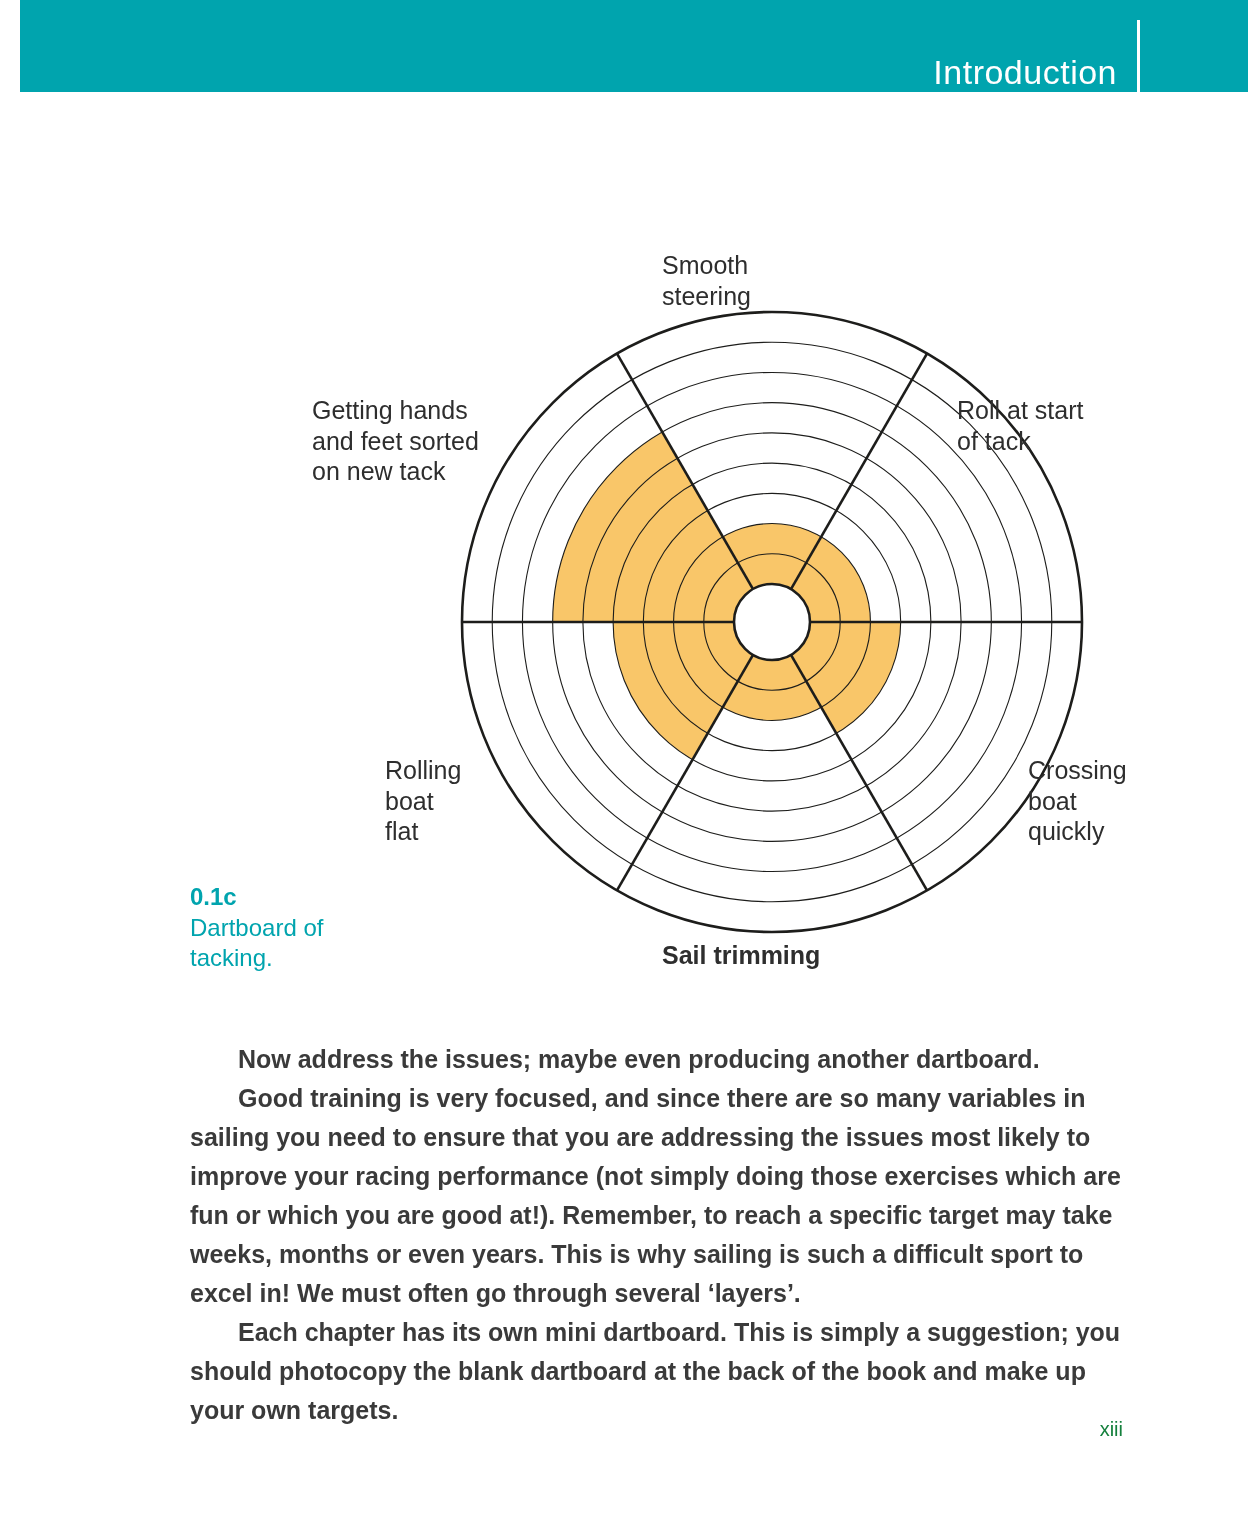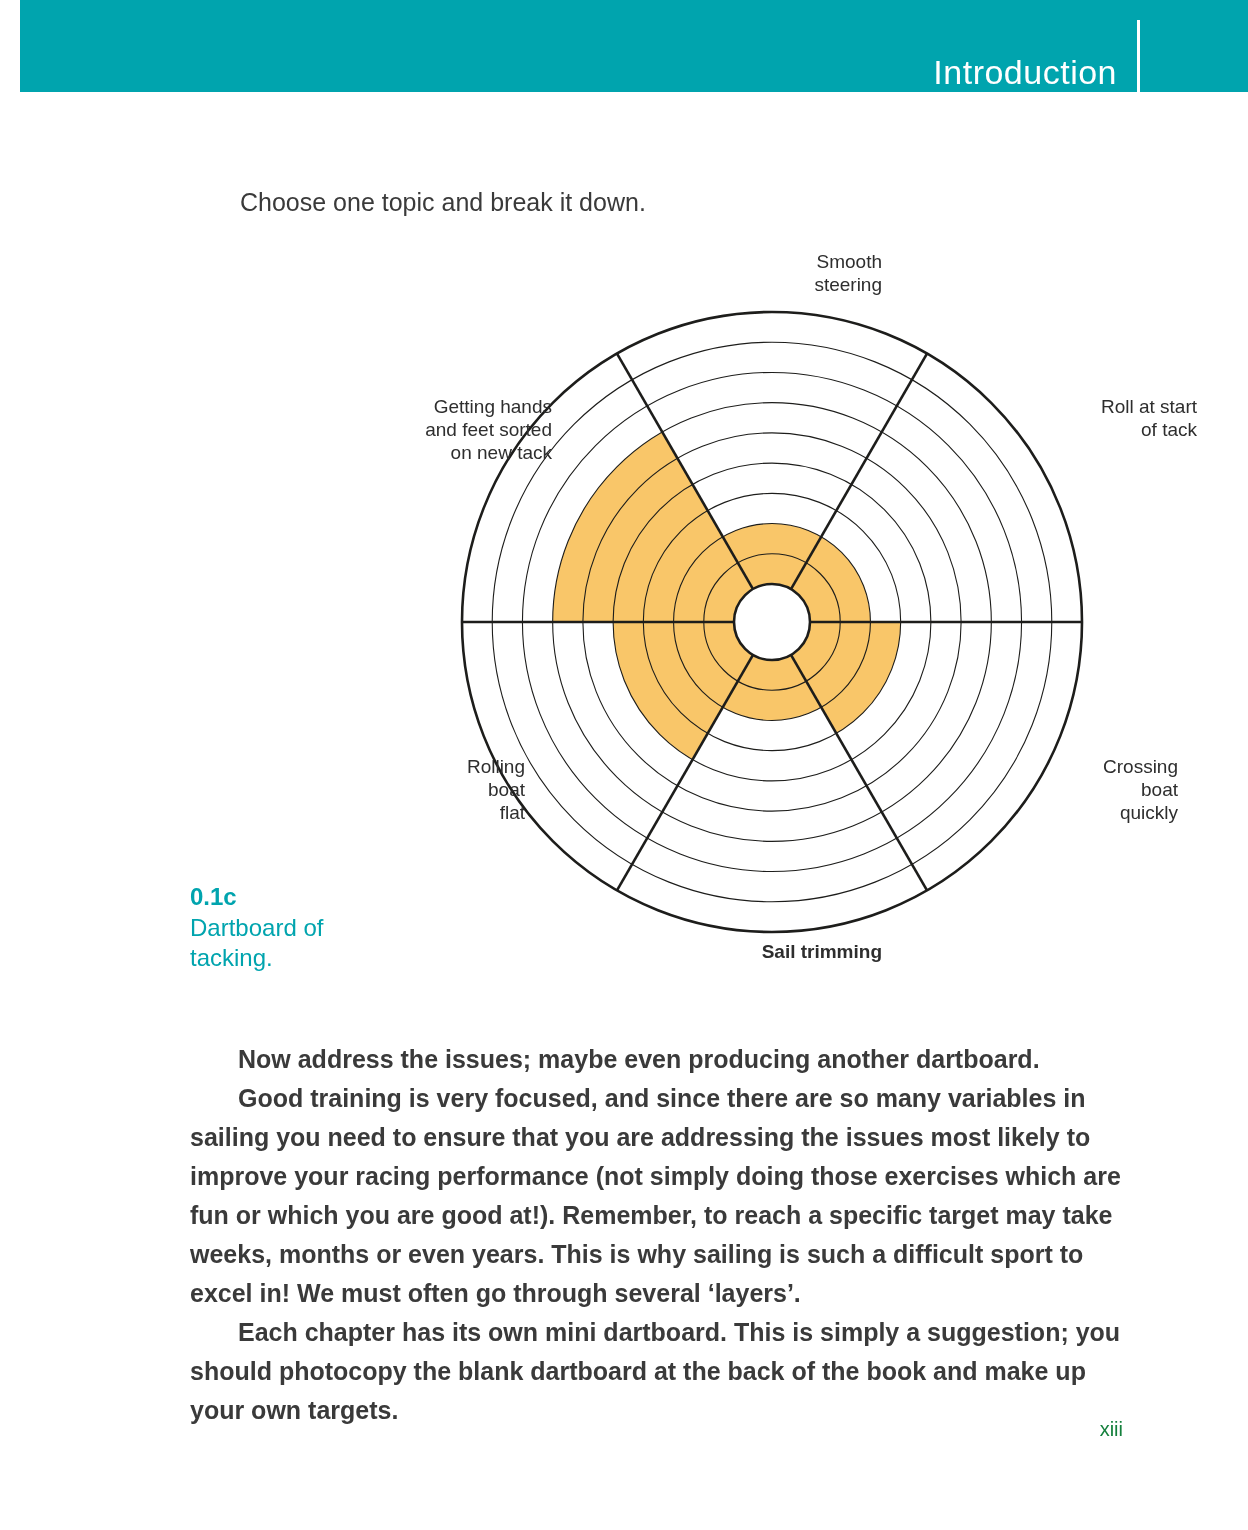--- a/index.html
+++ b/index.html
@@ -22,21 +22,21 @@
   .header-rule{
     width:3px;height:72px;background:#ffffff;margin-left:20px;margin-right:108px;
   }
   .intro-line{
     position:absolute;left:240px;top:188px;font-size:25px;
   }
   .figure-svg{
     position:absolute;left:452px;top:302px;width:640px;height:640px;
   }
   .sector-label{
-    position:absolute;font-size:19px;line-height:1.22;text-align:right;
+    position:absolute;font-size:25px;line-height:1.22;text-align:left;
     white-space:pre-line;color:#2e2e2e;
   }
   .lbl-smooth{left:662px;top:250px;width:220px;}
   .lbl-roll{left:957px;top:395px;width:240px;}
   .lbl-getting{left:312px;top:395px;width:240px;}
   .lbl-rolling{left:385px;top:755px;width:140px;}
   .lbl-crossing{left:1028px;top:755px;width:150px;}
   .lbl-sail{left:662px;top:940px;width:220px;font-weight:bold;}
   .fig-caption{
     position:absolute;left:190px;top:882px;width:190px;
@@ -56,21 +56,20 @@
 </head>
 <body>
 
 <div class="page">
 
   <div class="header-bar">
     <span class="header-title">Introduction</span>
     <span class="header-rule"></span>
   </div>
 
-  <div class="intro-line">Choose one topic and break it down.</div>
 
   <svg class="figure-svg" viewBox="0 0 640 640">
       <path d="M 358 320 L 418.44444444444446 320 A 98.44444444444444 98.44444444444444 0 0 0 369.22222222222223 234.74461024966527 L 339 287.0910346561913 A 38 38 0 0 1 358 320 Z" fill="#F9C669" stroke="none"></path>
       <path d="M 339 287.0910346561913 L 369.22222222222223 234.74461024966527 A 98.44444444444444 98.44444444444444 0 0 0 270.7777777777778 234.74461024966524 L 301 287.0910346561913 A 38 38 0 0 1 339 287.0910346561913 Z" fill="#F9C669" stroke="none"></path>
       <path d="M 301 287.0910346561913 L 210.33333333333337 130.05176143661313 A 219.33333333333331 219.33333333333331 0 0 0 100.66666666666669 320 L 282 320 A 38 38 0 0 1 301 287.0910346561913 Z" fill="#F9C669" stroke="none"></path>
       <path d="M 282 320 L 161.11111111111111 320 A 158.88888888888889 158.88888888888889 0 0 0 240.5555555555555 457.60181415686077 L 301 352.90896534380863 A 38 38 0 0 1 282 320 Z" fill="#F9C669" stroke="none"></path>
       <path d="M 301 352.90896534380863 L 270.7777777777777 405.2553897503347 A 98.44444444444444 98.44444444444444 0 0 0 369.22222222222223 405.25538975033476 L 339 352.9089653438087 A 38 38 0 0 1 301 352.90896534380863 Z" fill="#F9C669" stroke="none"></path>
       <path d="M 339 352.9089653438087 L 384.33333333333337 431.42860195359776 A 128.66666666666666 128.66666666666666 0 0 0 448.66666666666663 320.00000000000006 L 358 320 A 38 38 0 0 1 339 352.9089653438087 Z" fill="#F9C669" stroke="none"></path>
       <circle cx="320" cy="320" r="68.22222222222223" fill="none" stroke="#1d1d1b" stroke-width="1.1"></circle>
       <circle cx="320" cy="320" r="98.44444444444444" fill="none" stroke="#1d1d1b" stroke-width="1.1"></circle>

